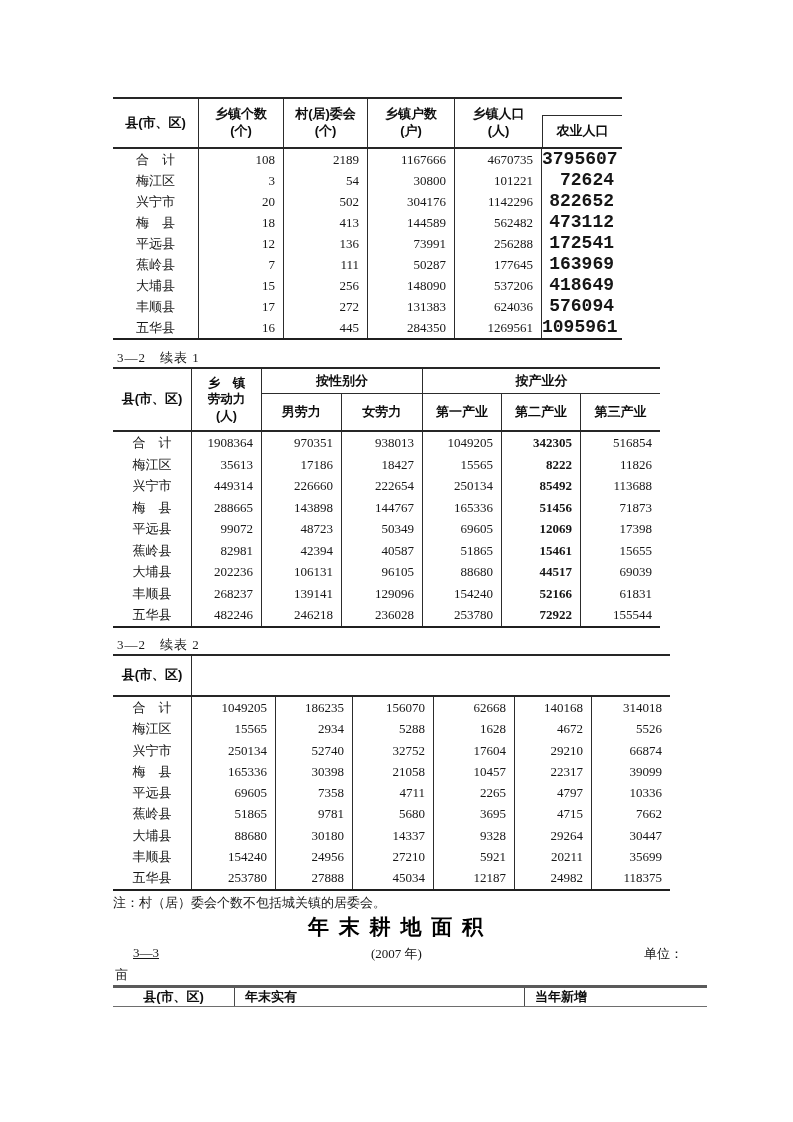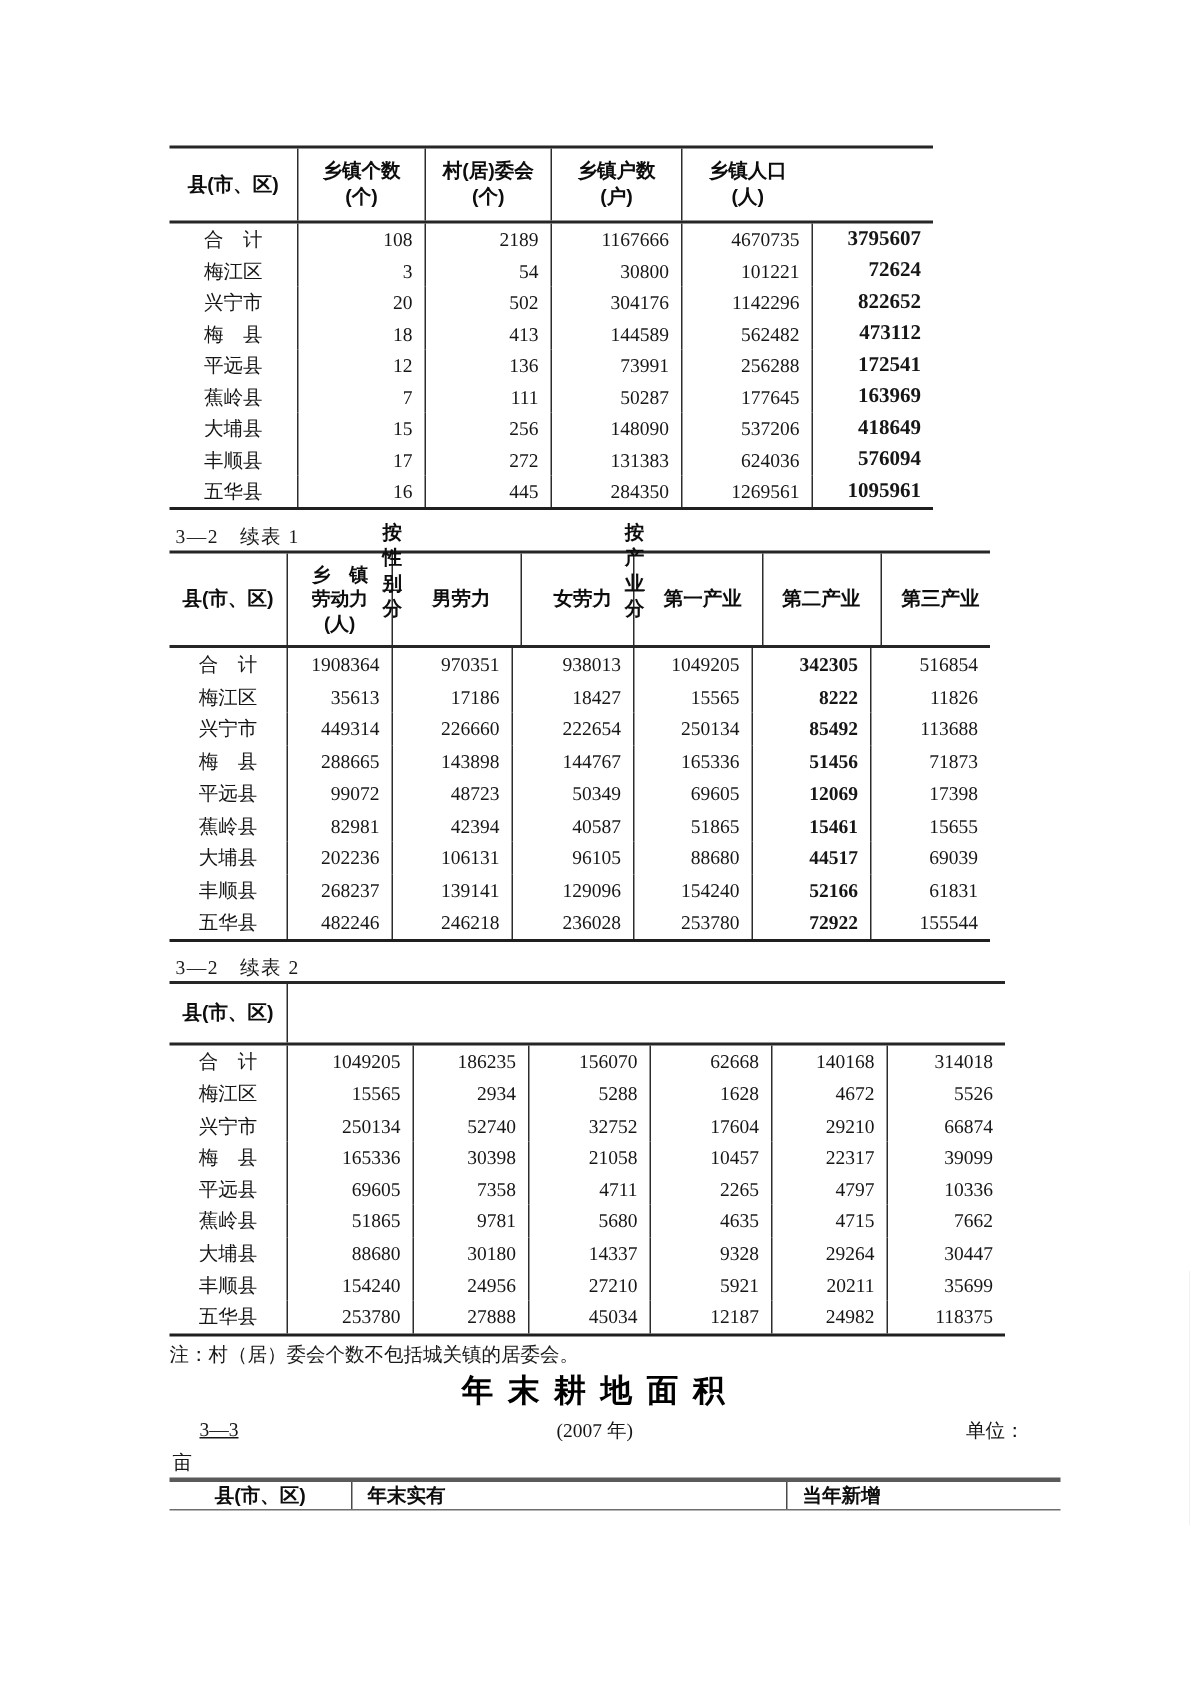--- a/index.html
+++ b/index.html
@@ -31,29 +31,29 @@
   #t1 .h1{width:85px;}
   #t1 .h2{width:84px;}
   #t1 .h3{width:87px;}
   #t1 .h4{width:87px;}
   #t1 .h5{width:80px;align-items:stretch;justify-content:flex-start;padding-top:16px;}
   #t1 .agri-box{box-sizing:border-box;flex:1;display:flex;align-items:center;justify-content:center;
       border-top:1px solid #2c2c2c;border-left:1px solid #2c2c2c;}
   #t1 .trow{height:21px;line-height:21px;}
   #t1 .c0{width:86px;} #t1 .c1{width:85px;} #t1 .c2{width:84px;}
   #t1 .c3{width:87px;} #t1 .c4{width:87px;}
-  #t1 .c5{width:80px;font-family:Liberation Serif, serif;font-weight:700;font-size:14px;}
+  #t1 .c5{width:80px;font-family:Liberation Mono, monospace;font-weight:700;font-size:18px;}
   #t1 .c0,#t1 .c1,#t1 .c2,#t1 .c3,#t1 .c4{border-right:1px solid #2c2c2c;}
 
   
   #t2{left:113px;top:367px;width:547px;}
   #t2 .thead{height:65px;}
   #t2 .h-region{width:79px;}
   #t2 .h-labor{width:70px;font-size:12.5px;}
-  #t2 .grp{display:flex;flex-direction:row;align-items:stretch;justify-content:center;padding:0;}
+  #t2 .grp{display:flex;flex-direction:column;align-items:stretch;justify-content:flex-end;padding:0;}
   #t2 .grp-gender{width:161px;}
   #t2 .grp-industry{width:237px;}
   #t2 .grp-top{height:24px;display:flex;align-items:center;justify-content:center;border-bottom:1px solid #2c2c2c;}
   #t2 .grp-bottom{flex:1;display:flex;}
   #t2 .sub{box-sizing:border-box;display:flex;align-items:center;justify-content:center;}
   #t2 .sub-male{width:80px;} #t2 .sub-female{width:81px;}
   #t2 .sub-i1{width:79px;} #t2 .sub-i2{width:79px;} #t2 .sub-i3{width:79px;}
   #t2 .trow{height:21.5px;line-height:21.5px;}
   #t2 .c0{width:79px;} #t2 .c1{width:70px;} #t2 .c2{width:80px;} #t2 .c3{width:81px;}
   #t2 .c4{width:79px;} #t2 .c5{width:79px;font-weight:bold;} #t2 .c6{width:79px;}
@@ -113,20 +113,25 @@
         <span>(个)</span>
       </div>
       <div class="hc h3 vline">
         <span>乡镇户数</span>
         <span>(户)</span>
       </div>
       <div class="hc h4">
         <span>乡镇人口</span>
         <span>(人)</span>
       </div>
+      <div class="hc h5">
+        <div class="agri-box">
+          <span>农业人口</span>
+        </div>
+      </div>
     </div>
     <div class="tbody">
         <div class="trow">
           <div class="cell c0">合　计</div>
           <div class="cell c1">108</div>
           <div class="cell c2">2189</div>
           <div class="cell c3">1167666</div>
           <div class="cell c4">4670735</div>
           <div class="cell c5">3795607</div>
         </div>
@@ -366,21 +371,21 @@
           <div class="cell c3">4711</div>
           <div class="cell c4">2265</div>
           <div class="cell c5">4797</div>
           <div class="cell c6">10336</div>
         </div>
         <div class="trow">
           <div class="cell c0">蕉岭县</div>
           <div class="cell c1">51865</div>
           <div class="cell c2">9781</div>
           <div class="cell c3">5680</div>
-          <div class="cell c4">4635</div>
+          <div class="cell c4">3695</div>
           <div class="cell c5">4715</div>
           <div class="cell c6">7662</div>
         </div>
         <div class="trow">
           <div class="cell c0">大埔县</div>
           <div class="cell c1">88680</div>
           <div class="cell c2">30180</div>
           <div class="cell c3">14337</div>
           <div class="cell c4">9328</div>
           <div class="cell c5">29264</div>

